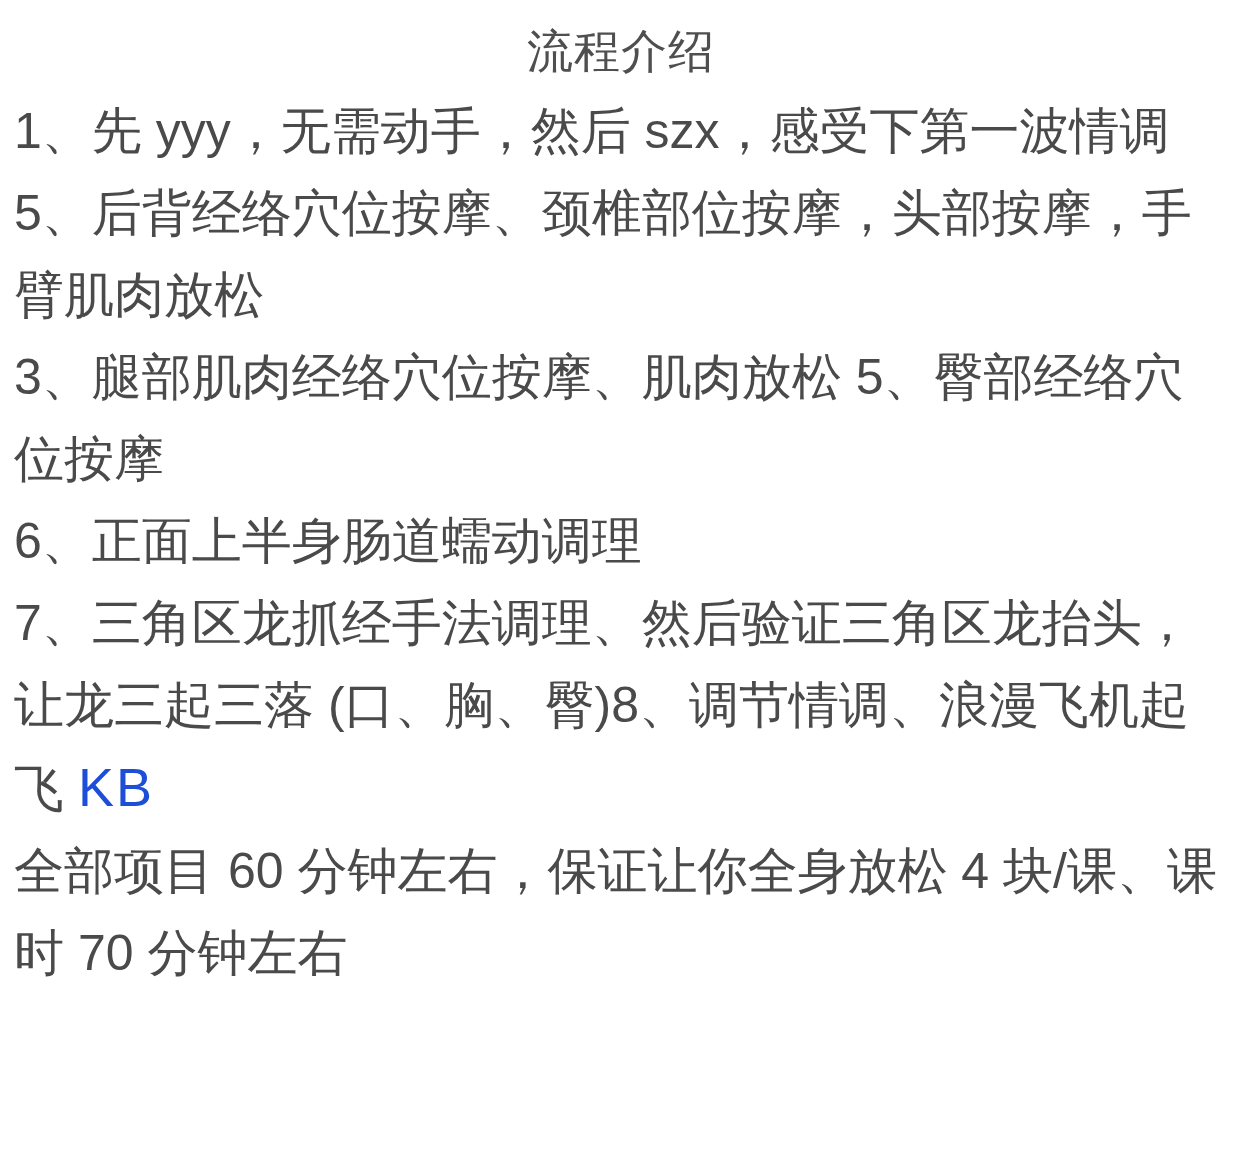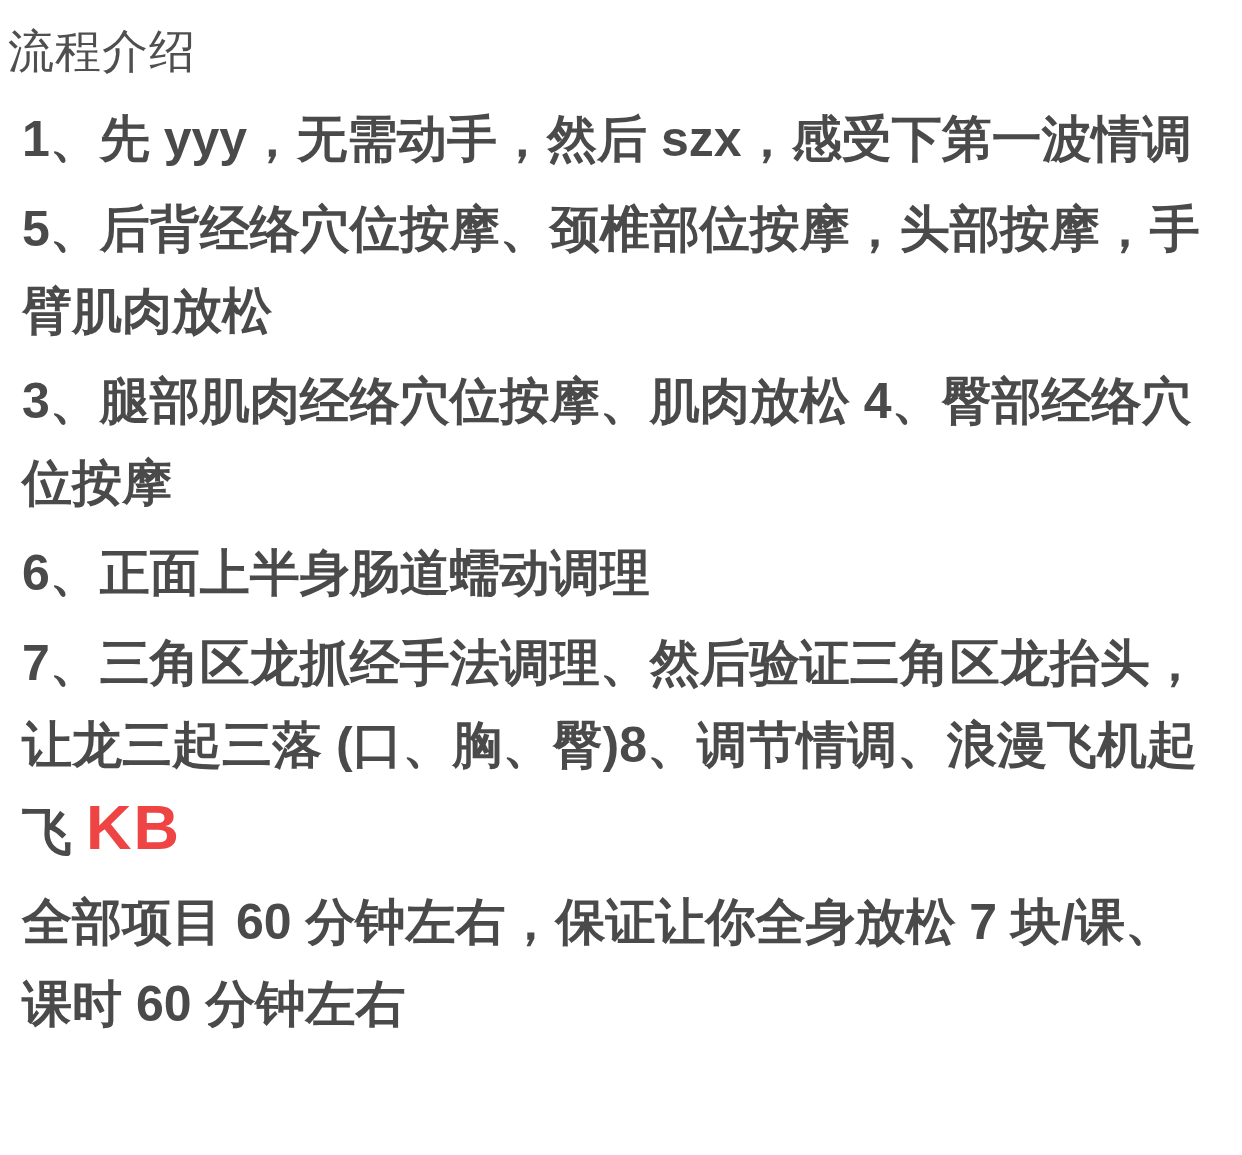--- a/index.html
+++ b/index.html
@@ -15,57 +15,56 @@
     overflow: hidden;
   }
   .page {
     width: 1242px;
     height: 1155px;
     box-sizing: border-box;
     padding: 12px 8px 0 8px;
     background: #ffffff;
   }
   .doc-title {
-    text-align: left;
+    text-align: center;
     font-size: 46px;
     line-height: 78px;
     color: #4f4f4f;
     letter-spacing: 1px;
     font-weight: 400;
   }
   .body-text {
     font-size: 50px;
     line-height: 82px;
     color: #4a4a4a;
     letter-spacing: 0px;
     font-weight: 400;
     word-break: break-all;
     padding: 0 6px;
   }
   .para {
-    margin: 8px;
+    margin: 0;
     padding: 0;
-    font-weight: bold;
   }
   .kb-mark {
-    color: #ef4444;
-    font-size: 63px;
+    color: #1d4ed8;
+    font-size: 54px;
     letter-spacing: 2px;
     padding-left: 14px;
   }
 </style>
 </head>
 <body>
 
 <div class="page">
 
   <div class="doc-title">流程介绍</div>
 
   <div class="body-text">
     <p class="para">1、先 yyy，无需动手，然后 szx，感受下第一波情调</p>
     <p class="para">5、后背经络穴位按摩、颈椎部位按摩，头部按摩，手臂肌肉放松</p>
-    <p class="para">3、腿部肌肉经络穴位按摩、肌肉放松 4、臀部经络穴位按摩</p>
+    <p class="para">3、腿部肌肉经络穴位按摩、肌肉放松 5、臀部经络穴位按摩</p>
     <p class="para">6、正面上半身肠道蠕动调理</p>
     <p class="para"><span>7、三角区龙抓经手法调理、然后验证三角区龙抬头，让龙三起三落 (口、胸、臀)8、调节情调、浪漫飞机起飞</span><span class="kb-mark">KB</span></p>
-    <p class="para">全部项目 60 分钟左右，保证让你全身放松 7 块/课、课时 60 分钟左右</p>
+    <p class="para">全部项目 60 分钟左右，保证让你全身放松 4 块/课、课时 70 分钟左右</p>
   </div>
 
 </div>
 
 </body></html>

